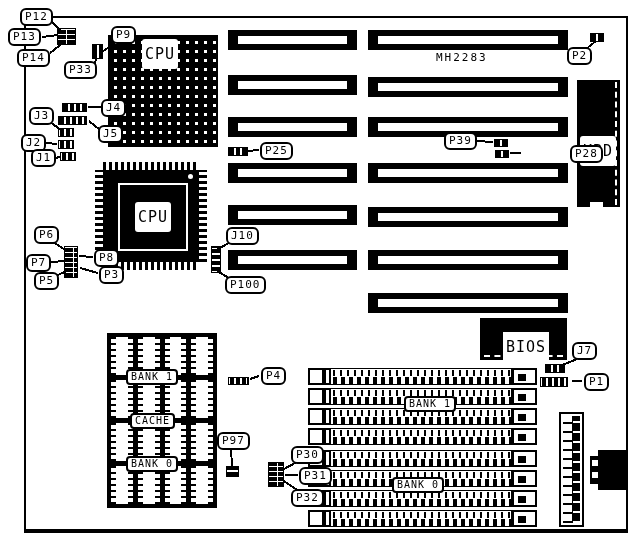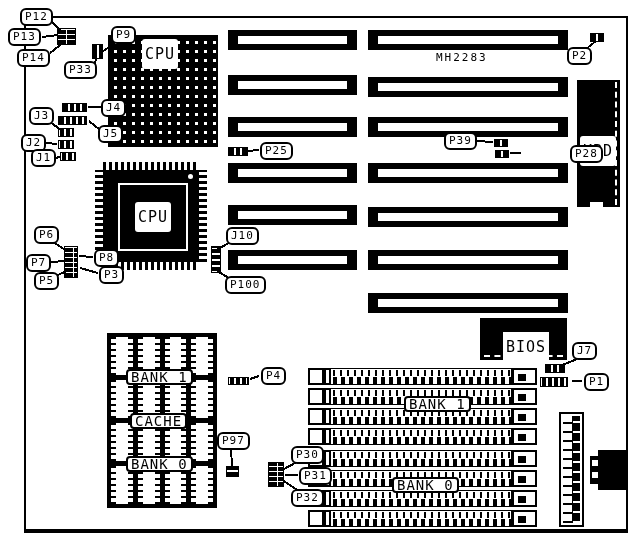--- a/index.html
+++ b/index.html
@@ -67,21 +67,21 @@
   #pwr .rcol{position:absolute;right:2px;top:2px;bottom:2px;width:7px;background-color:#000;
     background-image:repeating-linear-gradient(0deg,#fff 0 2px,transparent 2px 10px);}
   #din-main{left:598px;top:450px;width:30px;height:40px;background:#000;}
   #din-tab{left:590px;top:456px;width:12px;height:28px;background:#000;}
   .din-notch{width:6px;height:6px;background:#fff;}
   
   .callout{position:absolute;z-index:6;background:#fff;border:2px solid #000;border-radius:6px;
     font-size:11px;line-height:14px;padding:0 3px;letter-spacing:1px;white-space:nowrap;}
   #leads{position:absolute;left:0;top:0;z-index:5;}
   .banklbl{position:absolute;z-index:4;background:#fff;border:2px solid #000;border-radius:4px;
-    font-size:14px;line-height:12px;padding:0 3px;letter-spacing:1px;white-space:nowrap;}
+    font-size:10px;line-height:12px;padding:0 3px;letter-spacing:1px;white-space:nowrap;}
   #mh-text{left:436px;top:51px;font-size:11px;letter-spacing:2px;}
 </style>
 </head>
 <body>
 
 <div id="canvas">
 
   <div id="board-outline" class="abs"></div>
 
   <svg id="leads" width="632" height="539" shape-rendering="crispEdges">

